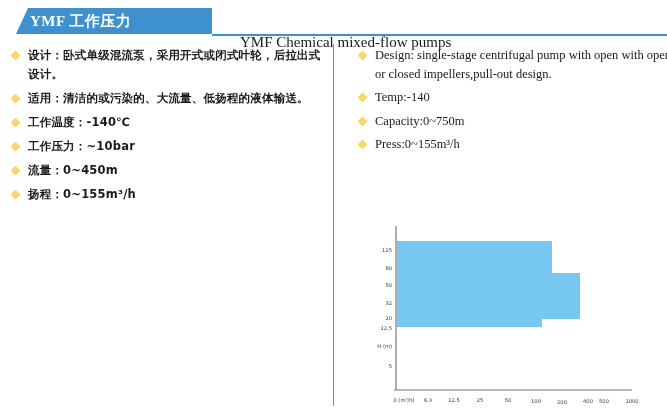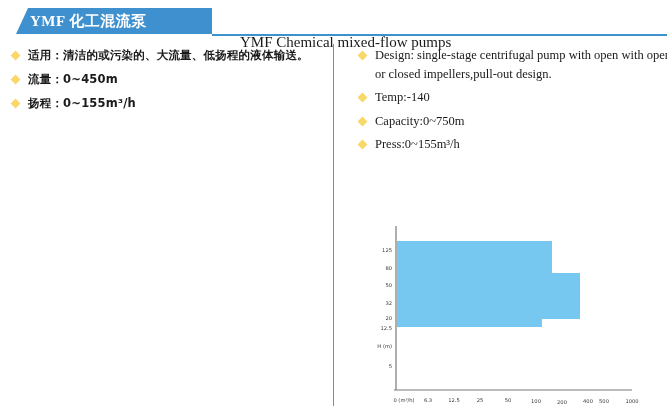--- a/index.html
+++ b/index.html
@@ -123,31 +123,43 @@
     width: 290px;
     height: 192px;
   }
   #chart svg { display: block; }
 </style>
 </head>
 <body>
 
 <div id="header">
   <div id="banner"></div>
-  <div id="banner-title">YMF  化工混流泵</div>
+  <div id="banner-title">YMF  工作压力</div>
   <div id="header-title-en">YMF Chemical mixed-flow pumps</div>
   <div id="header-rule"></div>
 </div>
 
 <div id="divider"></div>
 
 <div class="col" id="col-left">
   <div class="bullet-row">
     <span class="diamond"></span>
+    <span class="btext">设计：卧式单级混流泵，采用开式或闭式叶轮，后拉出式设计。</span>
+  </div>
+  <div class="bullet-row">
+    <span class="diamond"></span>
     <span class="btext">适用：清洁的或污染的、大流量、低扬程的液体输送。</span>
+  </div>
+  <div class="bullet-row">
+    <span class="diamond"></span>
+    <span class="btext">工作温度：-140℃</span>
+  </div>
+  <div class="bullet-row">
+    <span class="diamond"></span>
+    <span class="btext">工作压力：~10bar</span>
   </div>
   <div class="bullet-row">
     <span class="diamond"></span>
     <span class="btext">流量：0~450m</span>
   </div>
   <div class="bullet-row">
     <span class="diamond"></span>
     <span class="btext">扬程：0~155m³/h</span>
   </div>
 </div>

